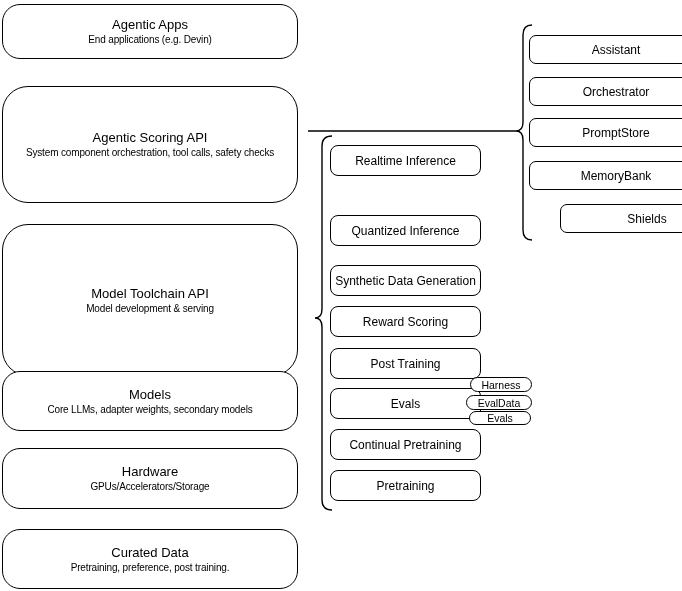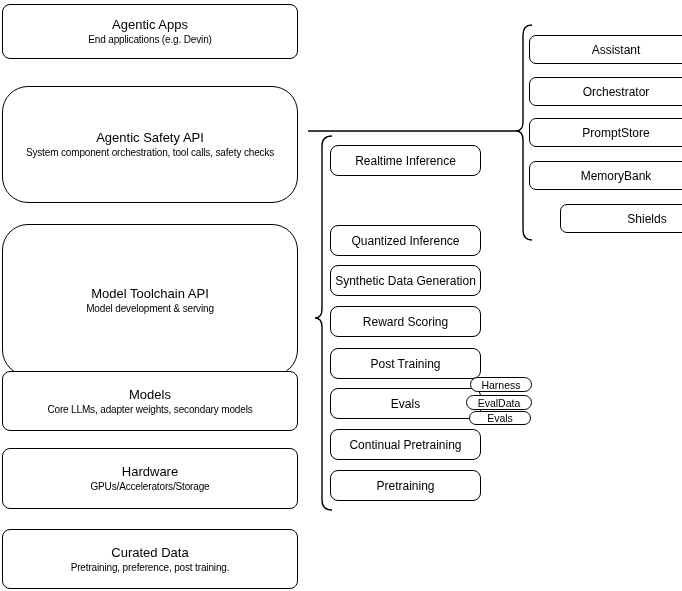--- a/index.html
+++ b/index.html
@@ -34,21 +34,21 @@
     box-sizing: border-box;
     border: 1.4px solid #000000;
     background: #ffffff;
     display: flex;
     flex-direction: column;
     justify-content: center;
     align-items: center;
     text-align: center;
     z-index: 2;
   }
-  .r-small { border-radius: 8px; }
+  .r-small { border-radius: 18px; }
   .r-big   { border-radius: 26px; }
   .lbox .title {
     font-size: 13px;
     line-height: 16px;
   }
   .lbox .subtitle {
     font-size: 10px;
     line-height: 12px;
     margin-top: 1px;
     letter-spacing: -0.15px;
@@ -106,21 +106,21 @@
     <path d="M532 25 C526 25 523 28 523 35 L523 122 C523 128 521 131 516 131 C521 131 523 134 523 140 L523 230 C523 237 526 240 532 240"></path>
     <path d="M332 136 C325 136 322 139 322 146 L322 309 C322 315 320 318 315 318 C320 318 322 321 322 327 L322 500 C322 507 325 510 332 510"></path>
   </svg>
 
   <div class="lbox r-small" style="top:4px; height:55px;">
     <div class="title">Agentic Apps</div>
     <div class="subtitle">End applications (e.g. Devin)</div>
   </div>
 
   <div class="lbox r-big" style="top:86px; height:117px;">
-    <div class="title">Agentic Safety API</div>
+    <div class="title">Agentic Scoring API</div>
     <div class="subtitle">System component orchestration, tool calls, safety checks</div>
   </div>
 
   <div class="lbox r-big" style="top:224px; height:152px;">
     <div class="title">Model Toolchain API</div>
     <div class="subtitle">Model development &amp; serving</div>
   </div>
 
   <div class="lbox r-small" style="top:371px; height:60px;">
     <div class="title">Models</div>
@@ -131,21 +131,21 @@
     <div class="title">Hardware</div>
     <div class="subtitle">GPUs/Accelerators/Storage</div>
   </div>
 
   <div class="lbox r-small" style="top:529px; height:60px;">
     <div class="title">Curated Data</div>
     <div class="subtitle">Pretraining, preference, post training.</div>
   </div>
 
   <div class="mbox" style="top:145px;">Realtime Inference</div>
-  <div class="mbox" style="top:225px;border-radius:8px;">Quantized Inference</div>
+  <div class="mbox" style="top:215px;border-radius:8px;">Quantized Inference</div>
   <div class="mbox" style="top:265px;">Synthetic Data Generation</div>
   <div class="mbox" style="top:306px;">Reward Scoring</div>
   <div class="mbox" style="top:348px;">Post Training</div>
   <div class="mbox" style="top:388px;">Evals</div>
   <div class="mbox" style="top:429px;">Continual Pretraining</div>
   <div class="mbox" style="top:470px;">Pretraining</div>
 
   <div class="pill" style="left:470px; top:377px; width:62px; height:15px;">Harness</div>
   <div class="pill" style="left:466px; top:395px; width:66px; height:15px;">EvalData</div>
   <div class="pill" style="left:469px; top:411px; width:62px; height:14px;">Evals</div>

